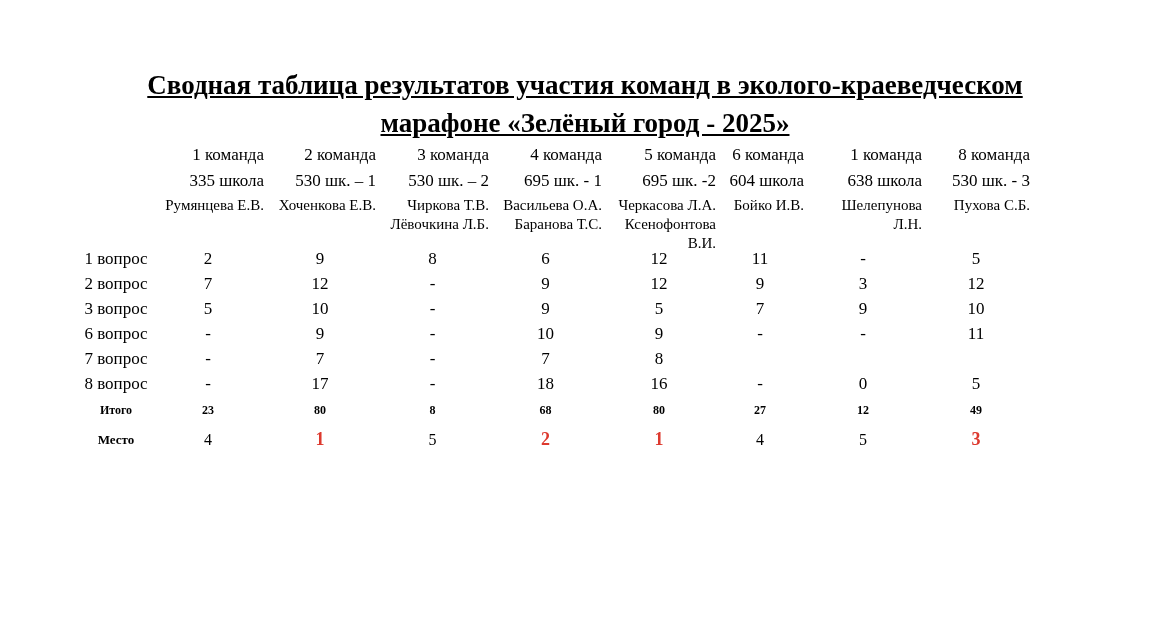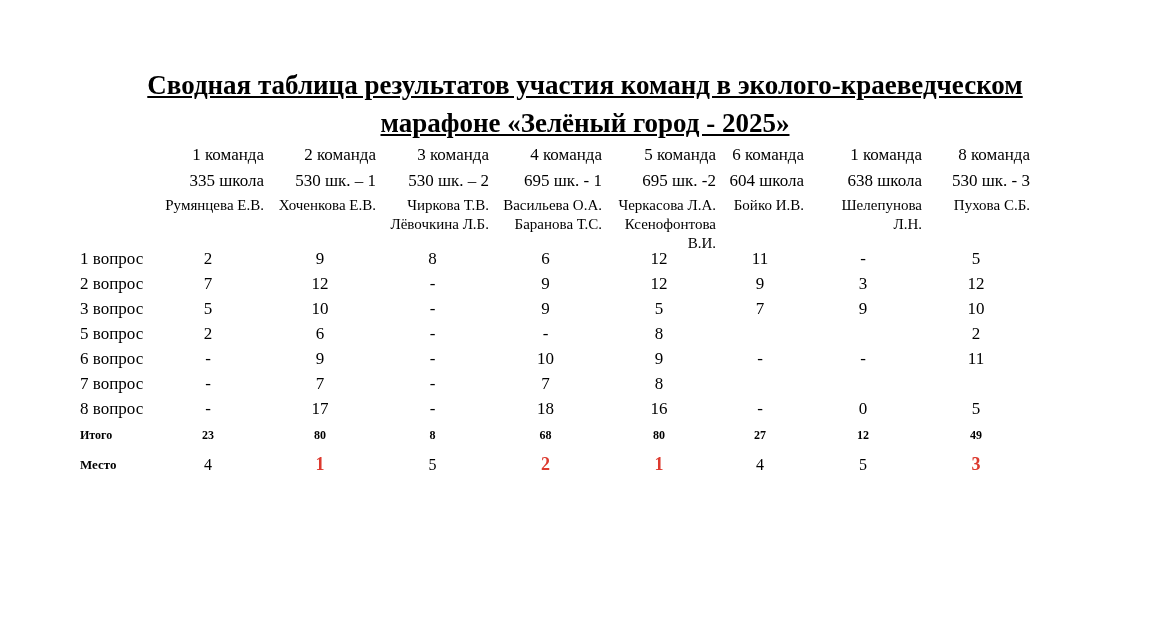--- a/index.html
+++ b/index.html
@@ -56,21 +56,21 @@
     padding-top: 2px;
   }
   .hdr-teachers .t-line { white-space: nowrap; }
   tbody td {
     font-size: 17px;
     height: 25px;
     text-align: center;
     vertical-align: middle;
   }
   td.rowlabel {
-    text-align: left;
+    text-align: center;
     white-space: nowrap;
   }
   tr.total-row td {
     height: 29px;
     font-weight: bold;
     font-size: 12px;
     margin-top: 46px;
   }
   tr.place-row td { height: 29px; }
   tr.place-row td.rowlabel {
@@ -221,31 +221,20 @@
       <td>5</td>
       <td>10</td>
       <td>-</td>
       <td>9</td>
       <td>5</td>
       <td>7</td>
       <td>9</td>
       <td>10</td>
     </tr>
     <tr>
-      <td class="rowlabel">5 вопрос</td>
-      <td>2</td>
-      <td>6</td>
-      <td>-</td>
-      <td>-</td>
-      <td>8</td>
-      <td></td>
-      <td></td>
-      <td>2</td>
-    </tr>
-    <tr>
       <td class="rowlabel">6 вопрос</td>
       <td>-</td>
       <td>9</td>
       <td>-</td>
       <td>10</td>
       <td>9</td>
       <td>-</td>
       <td>-</td>
       <td>11</td>
     </tr>

